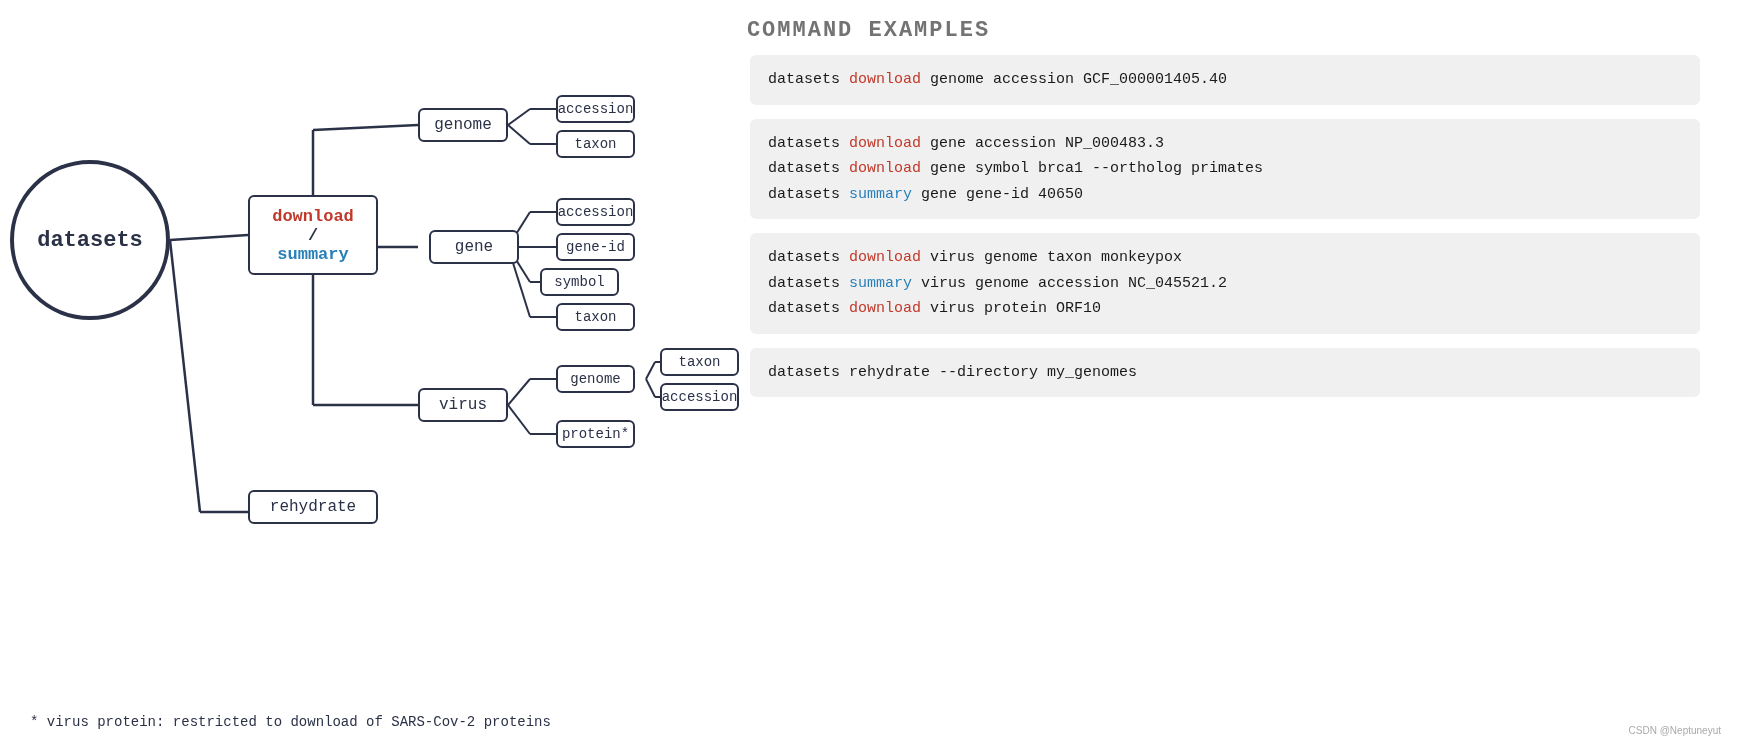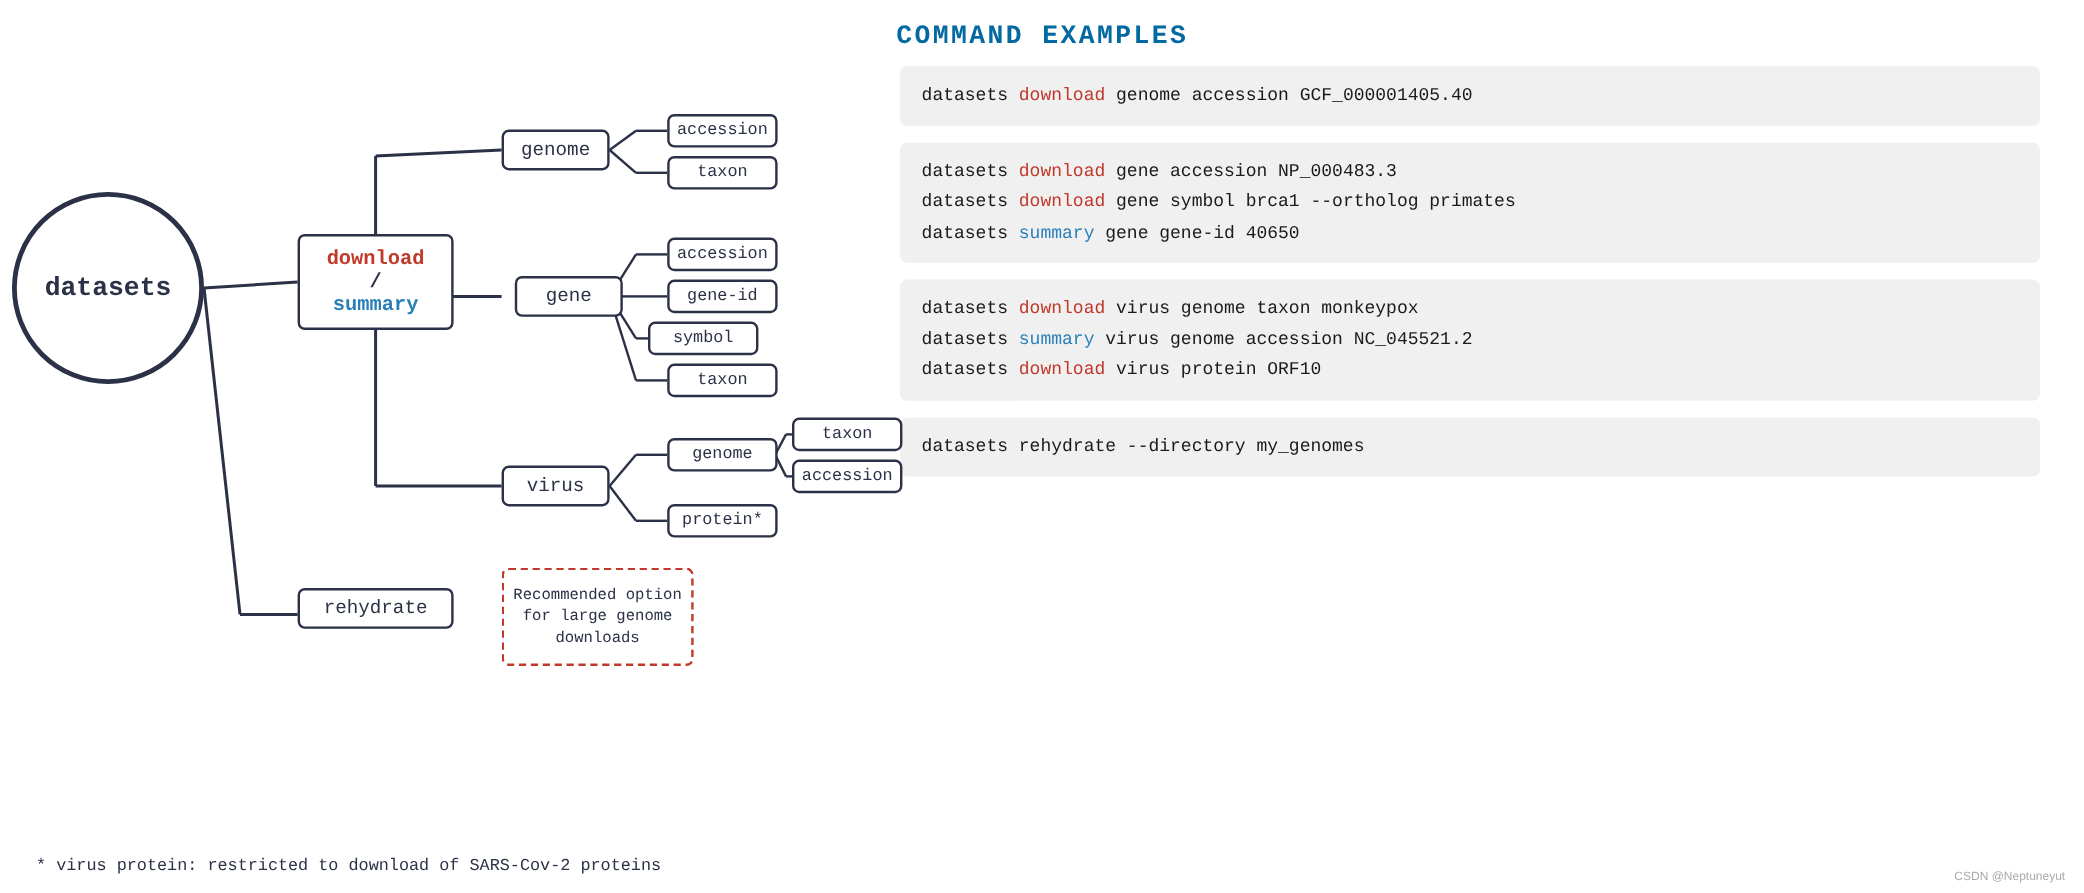--- a/index.html
+++ b/index.html
@@ -16,21 +16,21 @@
       height: 744px;
       background: #fff;
       position: relative;
     }
     .title {
       text-align: center;
       font-size: 22px;
       font-weight: bold;
       letter-spacing: 2px;
       padding-top: 18px;
-      color: #0369a1;
+      color: #737373;
       font-family: 'Courier New', Courier, monospace;
     }
     
     .datasets-circle {
       position: absolute;
       left: 10px;
       top: 160px;
       width: 160px;
       height: 160px;
       border-radius: 50%;
@@ -121,21 +121,21 @@
       border: 2px solid #2b3147;
       border-radius: 6px;
       background: #fff;
       display: flex;
       align-items: center;
       justify-content: center;
       font-size: 14px;
       color: #2b3147;
       font-family: 'Courier New', Courier, monospace;
       z-index: 3;
-      width: 92px;
+      width: 79px;
       height: 28px;
     }
     
     .box-g-accession { left: 556px; top: 95px; }
     .box-g-taxon { left: 556px; top: 130px; }
     
     .box-gene-accession { left: 556px; top: 198px; }
     .box-gene-geneid { left: 556px; top: 233px; }
     .box-gene-symbol { left: 540px; top: 268px; }
     .box-gene-taxon { left: 556px; top: 303px; }
@@ -275,21 +275,20 @@
   <div class="box box-small box-gene-geneid">gene-id</div>
   <div class="box box-small box-gene-symbol">symbol</div>
   <div class="box box-small box-gene-taxon">taxon</div>
 
   <div class="box box-small box-virus-genome">genome</div>
   <div class="box box-small box-virus-protein">protein*</div>
 
   <div class="box box-small box-vg-taxon">taxon</div>
   <div class="box box-small box-vg-accession">accession</div>
 
-  <div class="box-recommended">Recommended option for large genome downloads</div>
 
   <div class="commands-panel">
 
     <div class="cmd-block">
       <div class="cmd-line">
         <span>datasets </span><span class="cmd-download">download</span><span> genome accession GCF_000001405.40</span>
       </div>
     </div>
 
     <div class="cmd-block">

